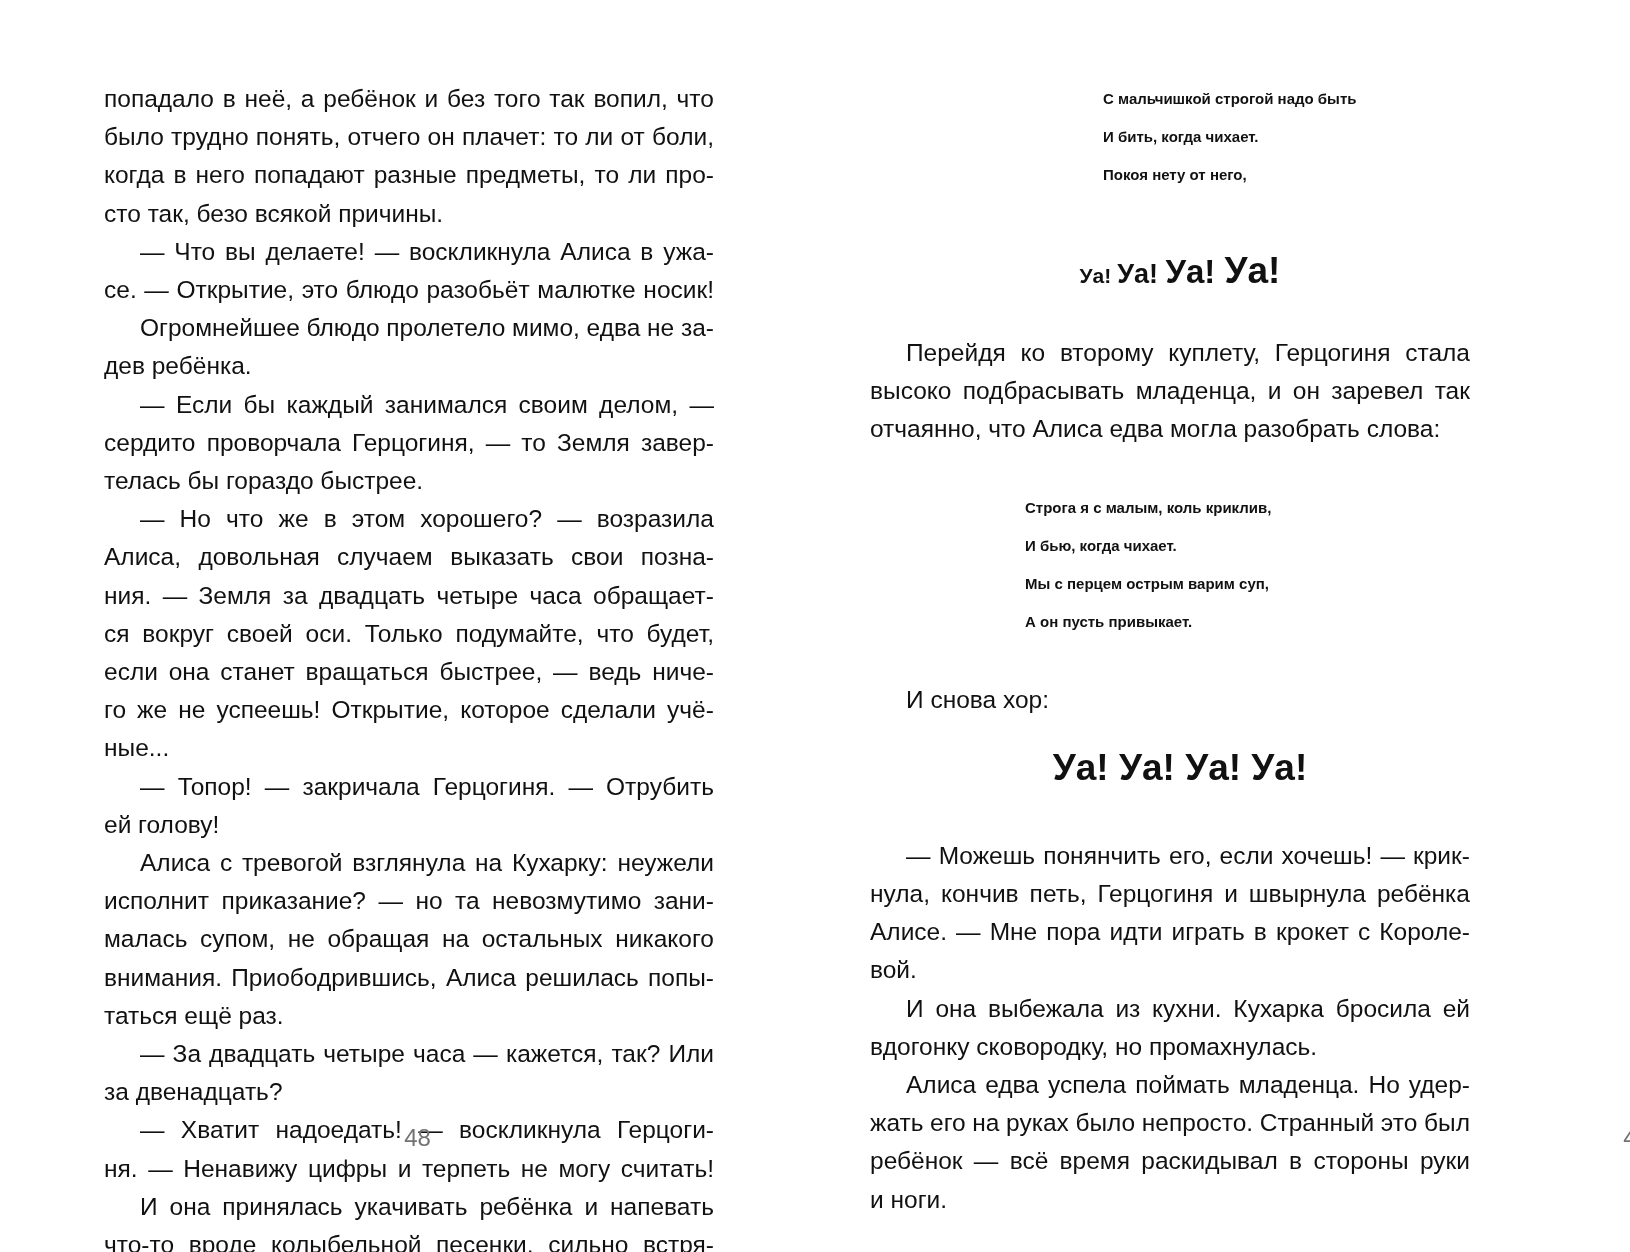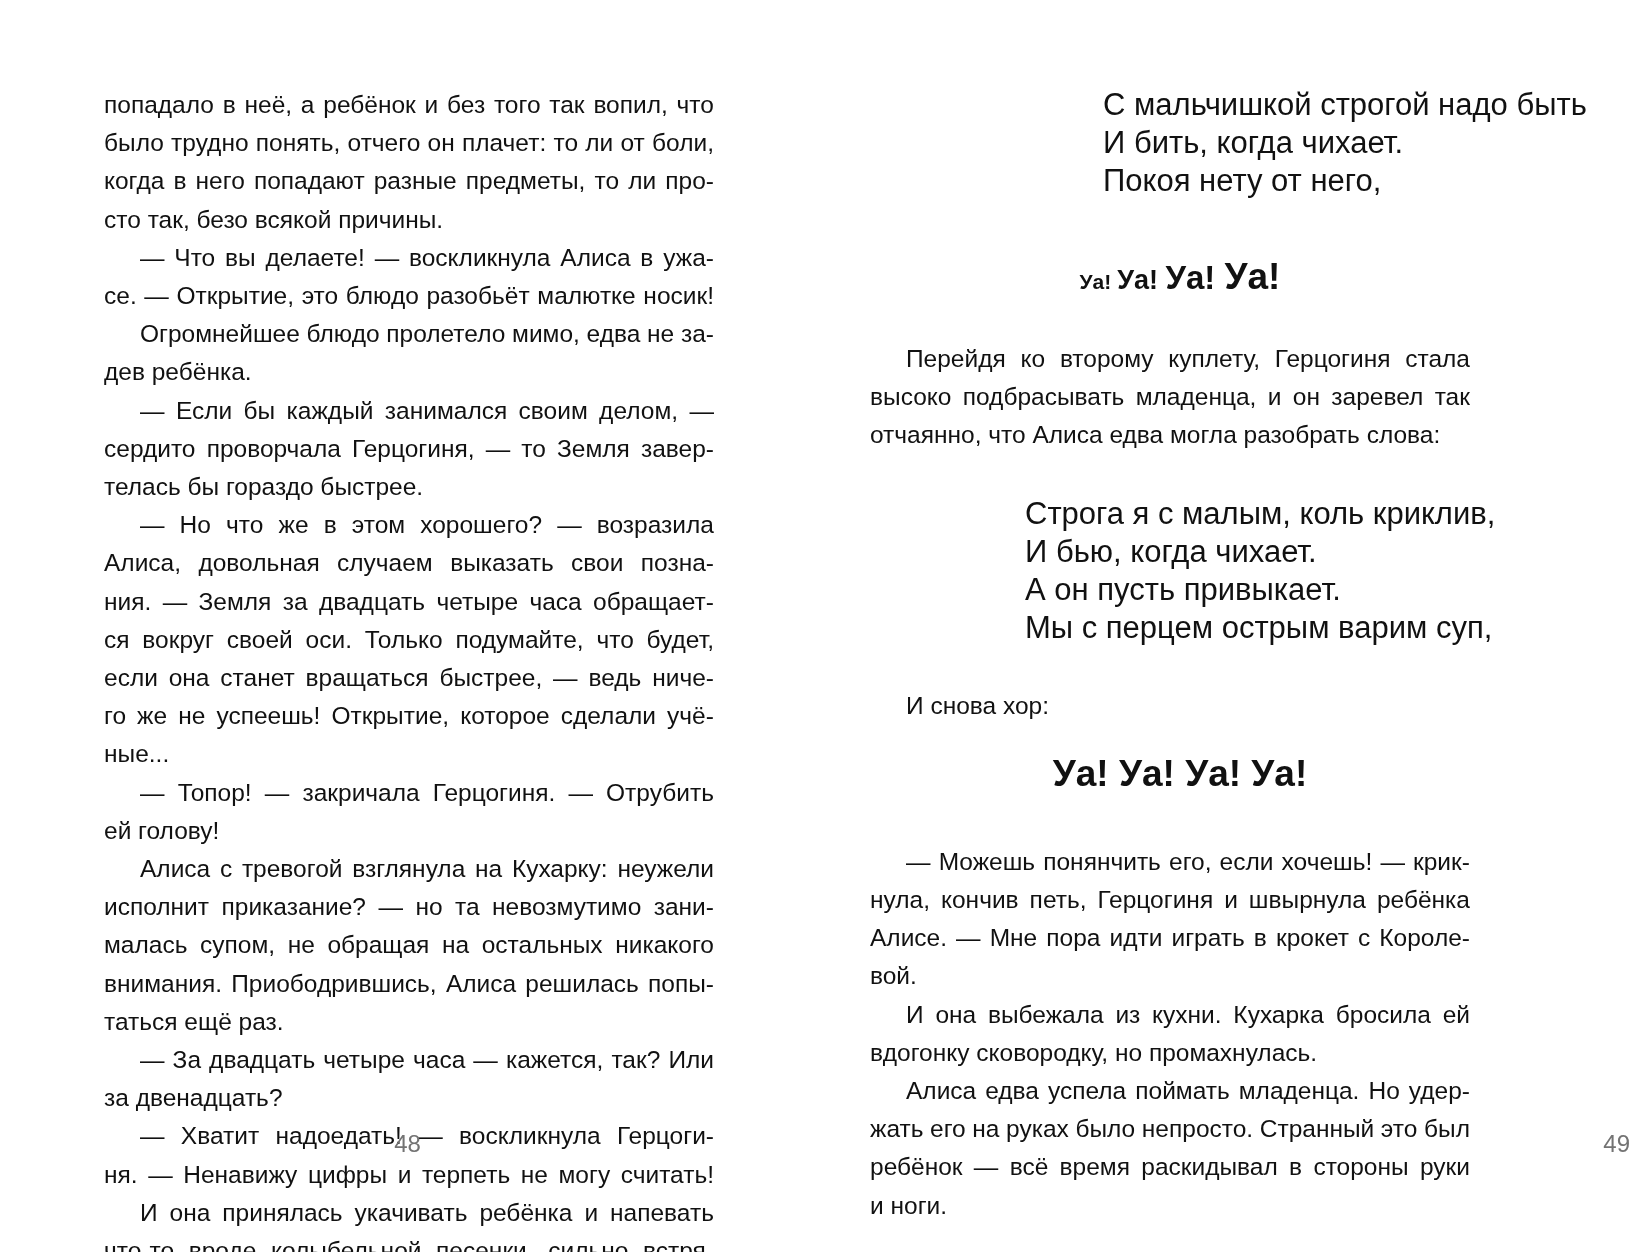--- a/index.html
+++ b/index.html
@@ -12,22 +12,23 @@
     width: 1630px;
     height: 1252px;
     background: #ffffff;
     font-family: "Liberation Sans", "DejaVu Sans", sans-serif;
     color: #111111;
     overflow: hidden;
   }
 
   .page {
     position: absolute;
-    top: 16px;
+    top: 10px;
     height: 1136px;
+    padding-left: 20px;
   }
   .page-left  { left: 0;    width: 815px; }
   .page-right { left: 815px; width: 815px; }
 
   .text-block {
     position: absolute;
     top: 70px;
   }
   .page-left .text-block  { left: 104px; width: 610px; }
   .page-right .text-block { left: 870px; width: 600px; }
@@ -50,23 +51,24 @@
   .ln.just > span { white-space: pre; }
 
   .indent { padding-left: 36px; }
 
   .gap-sm { height: 18px; }
   .gap-md { height: 30px; }
   .gap-lg { height: 40px; }
 
   
   .verse .ln {
-    font-size: 31px;
+    font-size: 15px;
     line-height: 38px;
     white-space: pre;
+    font-weight: bold;
   }
   .verse-1 { padding-left: 233px; }
   .verse-2 { padding-left: 155px; }
 
   
   .chorus {
     text-align: center;
     white-space: pre;
     line-height: 1.0;
     font-weight: bold;
@@ -389,22 +391,22 @@
           <span>заревел</span>
           <span>так</span>
         </div>
       <div class="ln">отчаянно, что Алиса едва могла разобрать слова:</div>
 
       <div class="gap-lg"></div>
 
       <div class="verse verse-2">
         <div class="ln">Строга я с малым, коль криклив,</div>
         <div class="ln">И бью, когда чихает.</div>
+        <div class="ln">Мы с перцем острым варим суп,</div>
         <div class="ln">А он пусть привыкает.</div>
-        <div class="ln">Мы с перцем острым варим суп,</div>
       </div>
 
       <div class="gap-lg"></div>
 
       <div class="ln indent">И снова хор:</div>
 
       <div class="gap-md"></div>
 
       <div class="chorus chorus-wrap-2 chorus-big"><span>Уа!</span><span> </span><span>Уа!</span><span> </span><span>Уа!</span><span> </span><span>Уа!</span></div>
 

